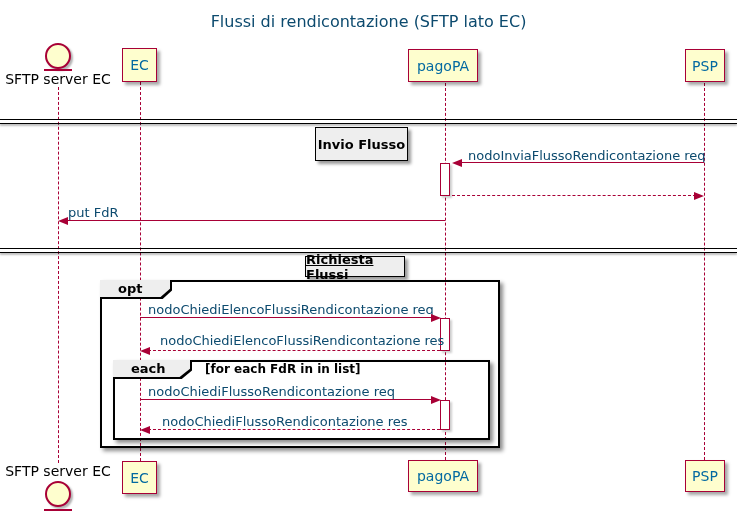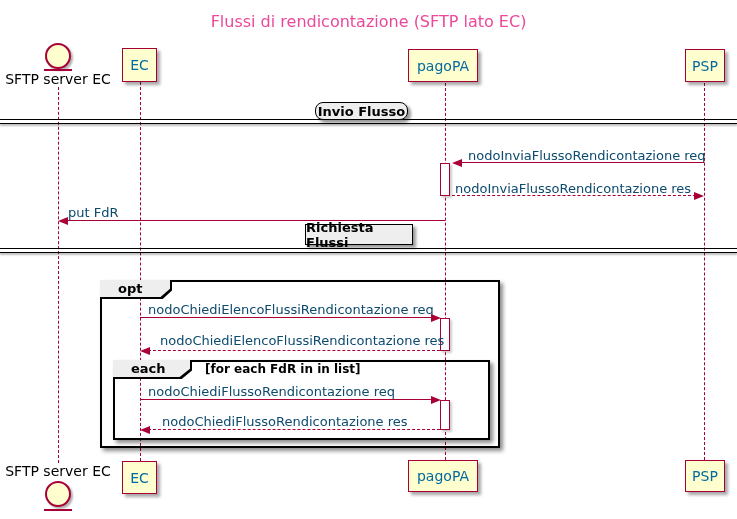--- a/index.html
+++ b/index.html
@@ -9,21 +9,21 @@
     --ink:#000000;
   }
   html,body{margin:0;padding:0;background:#ffffff;}
   .page{
     position:relative;width:737px;height:519px;background:#ffffff;
     font-family:"DejaVu Sans","Liberation Sans",sans-serif;color:var(--ink);
     overflow:hidden;
   }
   .title{
     position:absolute;left:0;right:0;top:12px;text-align:center;
-    font-size:16px;color:#ec4899;
+    font-size:16px;color:#0c4a6e;
   }
   .lifeline{
     position:absolute;width:0;border-left:1.2px dashed var(--accent);
   }
   .pbox{
     position:absolute;box-sizing:border-box;background:var(--pfill);
     border:1.8px solid var(--accent);display:flex;align-items:center;justify-content:center;
     font-size:14px;color:#0369a1;box-shadow:3px 3px 3px rgba(0,0,0,0.35);
   }
   .entity-circle{
@@ -81,38 +81,37 @@
 
   <div class="entity-circle" style="left:45px;top:43px;"></div>
   <div class="entity-underline" style="left:44px;top:69px;"></div>
   <div class="entity-label" style="left:2px;top:71px;">SFTP server EC</div>
 
   <div class="pbox" style="left:122px;top:48px;width:35px;height:34px;">EC</div>
   <div class="pbox" style="left:408px;top:49px;width:70px;height:33px;">pagoPA</div>
   <div class="pbox" style="left:685px;top:49px;width:40px;height:33px;">PSP</div>
 
   <div class="divider-lines" style="top:119px;"></div>
-  <div class="divider-box" style="left:315px;top:102px;width:93px;height:18px;border-radius:8px;">Invio Flusso</div>
+  <div class="divider-box" style="left:315px;top:127px;width:93px;height:34px;">Invio Flusso</div>
 
   <div class="msg-label" style="left:468px;top:148px;">nodoInviaFlussoRendicontazione req</div>
   <div class="msg-line" style="left:458px;top:162px;width:246px;"></div>
   <div class="ah-left" style="left:452px;top:159px;"></div>
 
   <div class="activation" style="left:440px;top:163px;height:33px;"></div>
 
-  <div class="msg-label" style="left:455px;top:181px;">nodoInviaFlussoRendicontazione res</div>
   <div class="msg-line dashed" style="left:452px;top:195px;width:244px;"></div>
   <div class="ah-right" style="left:694px;top:192px;"></div>
 
   <div class="msg-label" style="left:68px;top:205px;text-align:right;">put FdR</div>
   <div class="msg-line" style="left:65px;top:220px;width:380px;"></div>
   <div class="ah-left" style="left:58px;top:217px;"></div>
 
   <div class="divider-lines" style="top:248px;"></div>
-  <div class="divider-box" style="left:305px;top:224px;width:108px;height:21px;">Richiesta Flussi</div>
+  <div class="divider-box" style="left:305px;top:256px;width:100px;height:21px;text-decoration:underline;">Richiesta Flussi</div>
 
   <div class="frame" style="left:100px;top:280px;width:400px;height:168px;"></div>
   <div class="pent" style="left:100px;top:280px;width:72px;height:19px;">
     <div class="pent-inner">opt</div>
   </div>
 
   <div class="msg-label" style="left:148px;top:302px;">nodoChiediElencoFlussiRendicontazione req</div>
   <div class="msg-line" style="left:140px;top:317px;width:293px;"></div>
   <div class="ah-right" style="left:431px;top:314px;"></div>
 

